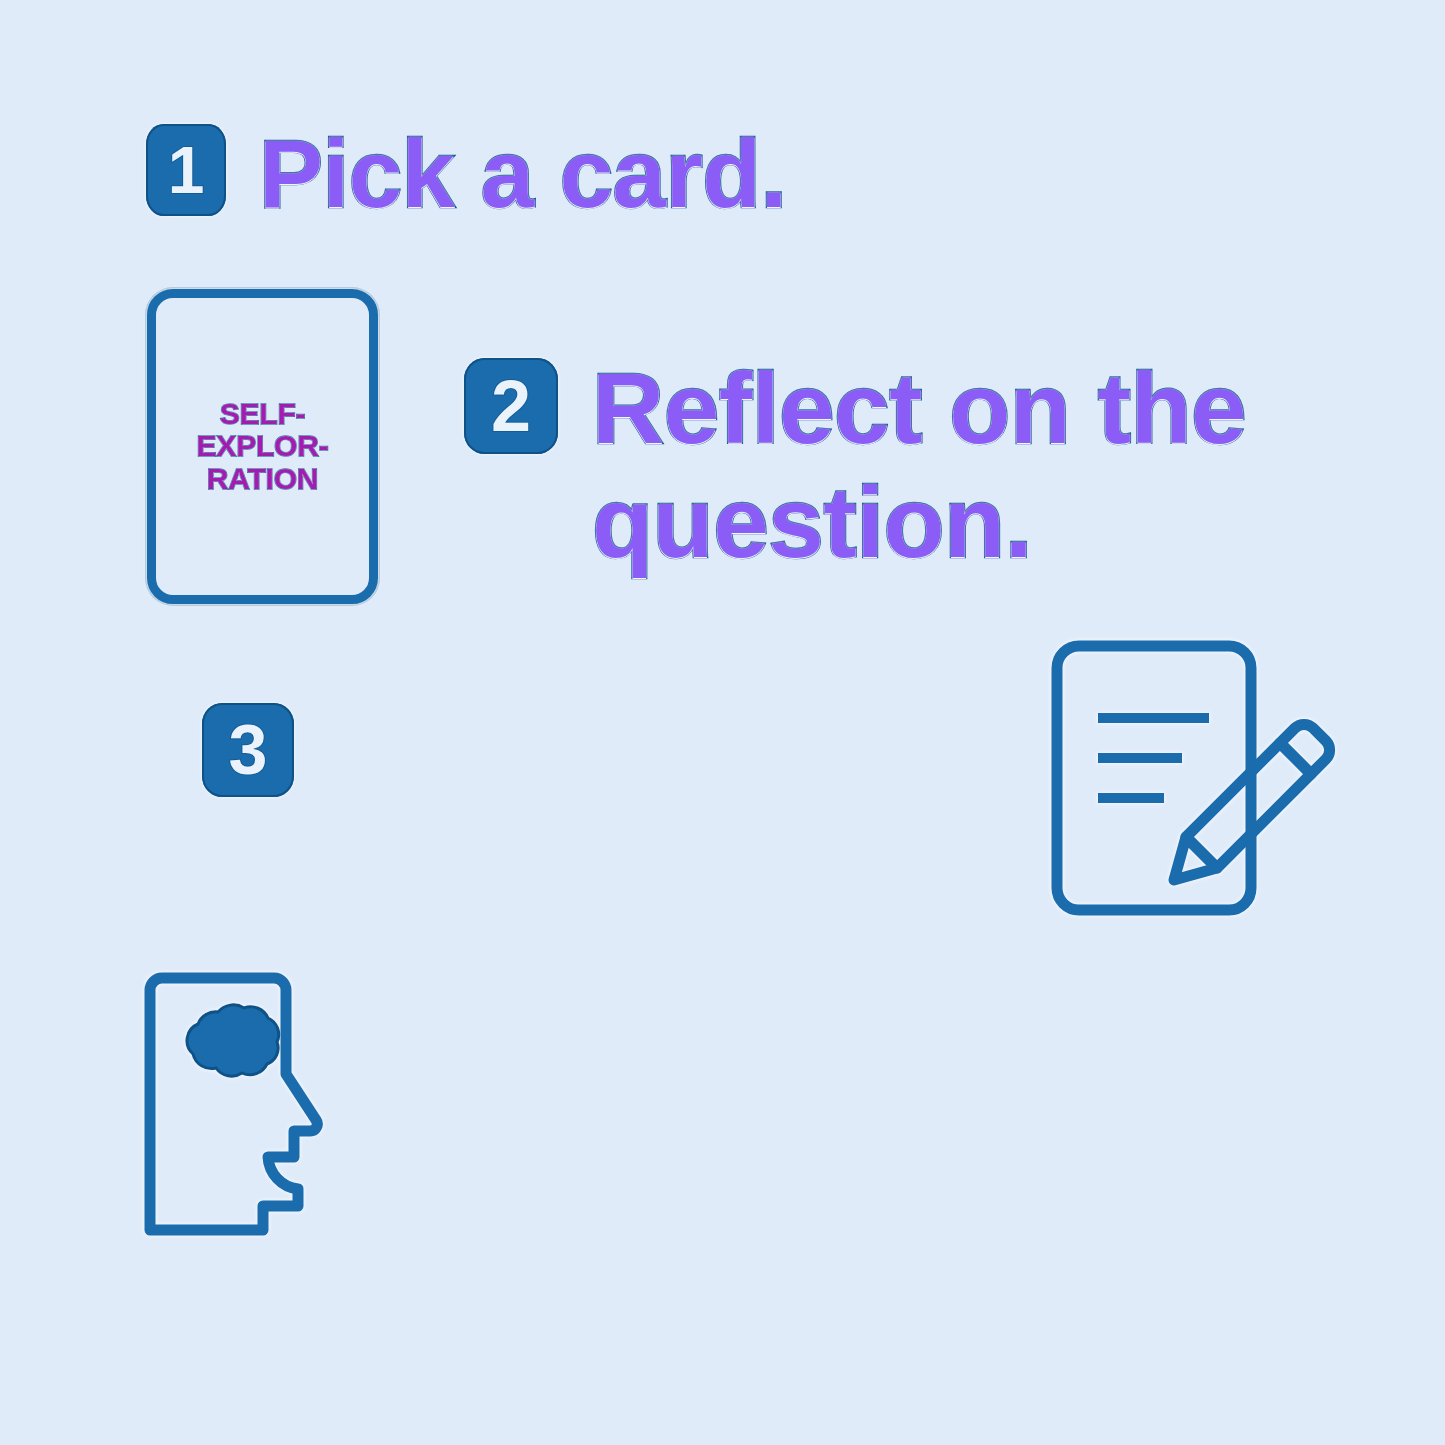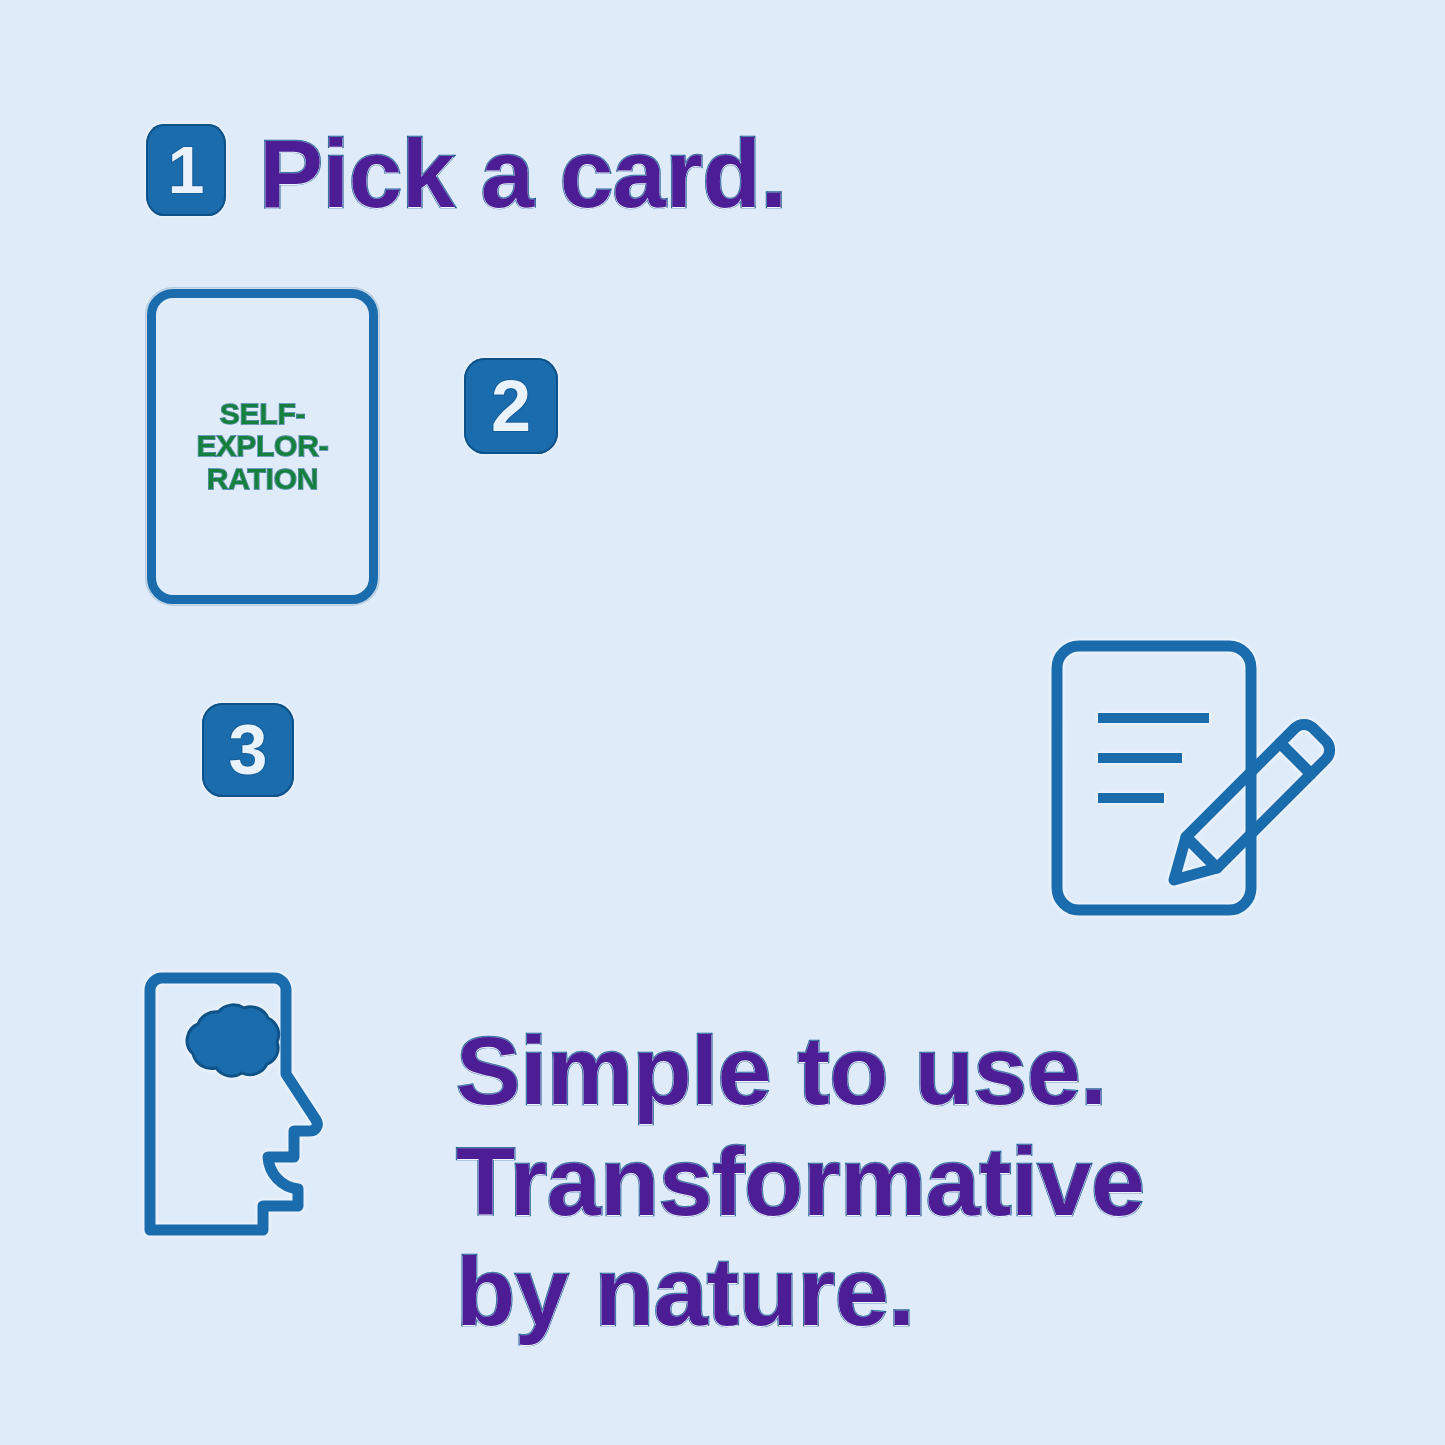--- a/index.html
+++ b/index.html
@@ -16,21 +16,21 @@
   #poster {
     position: relative;
     width: 1445px;
     height: 1445px;
     background: #e0ebf9;
   }
 
   
   .hl {
     position: absolute;
-    color: #4c1d95;
+    color: #8b5cf6;
     font-weight: 700;
     letter-spacing: -0.5px;
     line-height: 1.14;
     white-space: pre;
     -webkit-text-stroke: 2.5px #10558f;
     paint-order: stroke fill;
     text-shadow: 0 0 2px #eff5fd, 0 1px 0 #eff5fd;
   }
 
   
@@ -62,21 +62,21 @@
     border: 9px solid #1b6cac;
     border-radius: 26px;
     box-sizing: border-box;
     box-shadow: 0 0 3px 1px rgba(240,246,253,.9),
                 0 0 0 2px rgba(15,82,136,.35);
     display: flex;
     align-items: center;
     justify-content: center;
   }
   #card-label {
-    color: #15803d;
+    color: #a21caf;
     font-weight: 700;
     font-size: 30px;
     line-height: 1.07;
     text-align: center;
     letter-spacing: -0.2px;
     -webkit-text-stroke: 1.4px #10558f;
     paint-order: stroke fill;
     text-shadow: 0 0 2px #eff5fd;
     white-space: pre-line;
   }
@@ -125,20 +125,22 @@
   <div class="badge" id="badge-1">1</div>
   <div class="hl" id="step1-text">Pick a card.</div>
 
   <div id="card-graphic">
     <div id="card-label">SELF-
 EXPLOR-
 RATION</div>
   </div>
 
   <div class="badge" id="badge-2">2</div>
+  <div class="hl" id="step2-text">Reflect on the
+question.</div>
 
   <div class="badge" id="badge-3">3</div>
 
   <svg class="icon-svg halo" id="doc-pencil-icon" viewBox="0 0 300 292">
 
     <path class="stroke-ln" d="M14 36 a22 22 0 0 1 22 -22 h150 a22 22 0 0 1 22 22 v220 a22 22 0 0 1 -22 22 h-150 a22 22 0 0 1 -22 -22 z"></path>
 
     <line class="stroke-thin" x1="55" y1="86" x2="166" y2="86"></line>
     <line class="stroke-thin" x1="55" y1="126" x2="139" y2="126"></line>
     <line class="stroke-thin" x1="55" y1="166" x2="121" y2="166"></line>
@@ -161,17 +163,14 @@
              a20 20 0 0 1 26 -4
              a19 19 0 0 1 24 10
              a18 18 0 0 1 9 24
              a17 17 0 0 1 -10 22
              a19 19 0 0 1 -25 9
              a19 19 0 0 1 -26 -5
              a19 19 0 0 1 -23 -14
              a18 18 0 0 1 5 -30 z"></path>
   </svg>
 
-  <div class="hl" id="closing-text">Simple to use.
-Transformative
-by nature.</div>
 
 </div>
 
 </body></html>

